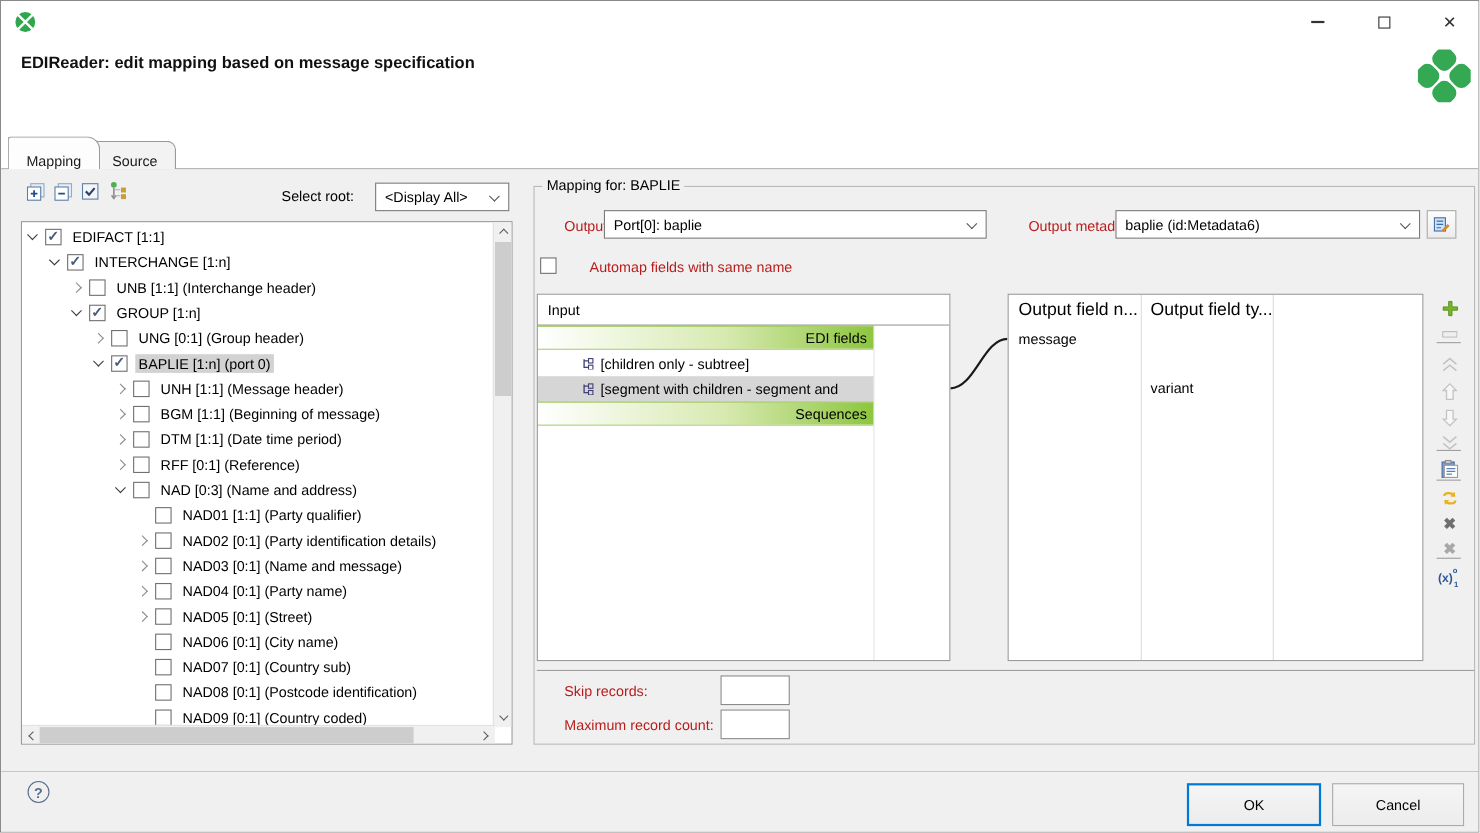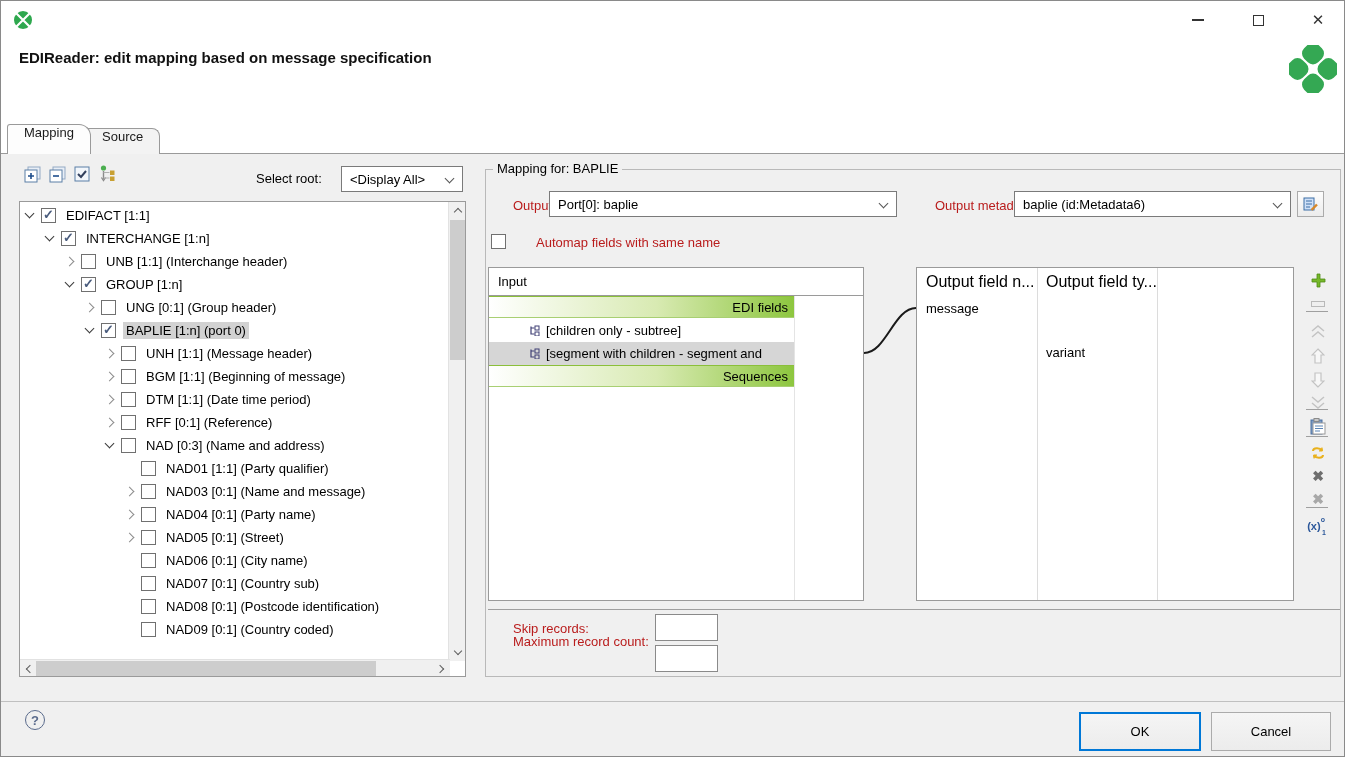--- a/index.html
+++ b/index.html
@@ -12,21 +12,21 @@
   .win-ctrl { position:absolute; top:6px; width:34px; height:26px; display:flex; align-items:center; justify-content:center; color:#222; }
   .ctrl-min-bar { width:12px; height:1.6px; background:#333; display:block; }
   .ctrl-max-box { width:11px; height:11px; border:1.2px solid #333; display:block; }
   .ctrl-close-glyph { font-size:15px; font-weight:400; color:#333; }
   .dlg-title { position:absolute; left:18px; top:48px; font-size:15px; font-weight:bold; color:#111; }
   .logo { position:absolute; left:1288px; top:44px; width:48px; height:48px; }
 
   
   .tabbar { position:absolute; left:0; top:120px; width:100%; height:33px; background:#fff; }
   .tabbar-line { position:absolute; left:0; bottom:0; width:100%; height:1px; background:#9a9a9a; }
-  .tab { position:absolute; bottom:0; height:26px; display:flex; align-items:flex-start; padding:0 16px; font-size:13px; color:#1a1a1a; border:1px solid #9a9a9a; border-bottom:none; border-radius:3px 8px 0 0; background:#fff; }
+  .tab { position:absolute; bottom:0; height:26px; display:flex; align-items:flex-end; padding:0 16px; font-size:13px; color:#1a1a1a; border:1px solid #9a9a9a; border-bottom:none; border-radius:3px 8px 0 0; background:#fff; }
   .tab.active { left:6px; height:30px; background:#fdfdfd; z-index:3; border-radius:3px 12px 0 0; }
   .tab.inactive { left:84px; background:#f3f3f3; z-index:1; }
 
   
   .content { position:absolute; left:0; top:153px; width:100%; height:547px; background:#f0f0f0; }
 
   
   .ltool { position:absolute; top:164px; width:18px; height:18px; background:none; border:none; display:flex; align-items:center; justify-content:center; }
   .select-root-label { position:absolute; top:170px; left:255px; width:78px; font-size:13px; color:#000; }
   .combo { position:absolute; background:#fff; border:1px solid #7a7a7a; font-size:13px; color:#000; display:flex; align-items:center; padding:0 24px 0 8px; white-space:nowrap; overflow:hidden; }
@@ -231,20 +231,25 @@
         </div>
       <div class="trow lvl4">
           <span class="chev exp"></span>
           <span class="cb"></span>
           <span class="tlabel">NAD [0:3] (Name and address)</span>
         </div>
       <div class="trow lvl5">
           <span class="chev none"></span>
           <span class="cb"></span>
           <span class="tlabel">NAD01 [1:1] (Party qualifier)</span>
+        </div>
+      <div class="trow lvl5">
+          <span class="chev col"></span>
+          <span class="cb"></span>
+          <span class="tlabel">NAD02 [0:1] (Party identification details)</span>
         </div>
       <div class="trow lvl5">
           <span class="chev col"></span>
           <span class="cb"></span>
           <span class="tlabel">NAD03 [0:1] (Name and message)</span>
         </div>
       <div class="trow lvl5">
           <span class="chev col"></span>
           <span class="cb"></span>
           <span class="tlabel">NAD04 [0:1] (Party name)</span>
@@ -425,21 +430,21 @@
     <span class="xmark" style="opacity:.55;">✖</span>
   </button>
   <div class="ssep" style="top:506px;"></div>
   <button class="stool" style="top:514px;">
     <span class="occ"><span>(x)</span><sup>o</sup><sub>1</sub></span>
   </button>
 
   <div class="hsep"></div>
   <div class="flabel" style="left:490px; top:620px;">Skip records:</div>
   <input class="numbox" style="left: 654px; top: 613px;" value="">
-  <div class="flabel" style="left:490px; top:633px;">Maximum record count:</div>
+  <div class="flabel" style="left:490px; top:651px;">Maximum record count:</div>
   <input class="numbox" style="left: 654px; top: 644px;" value="">
 
   <div class="footer-line"></div>
   <div class="footer"></div>
   <button class="help-btn">
       <span>?</span>
     </button>
   <button class="btn btn-ok">
       <span>OK</span>
     </button>

